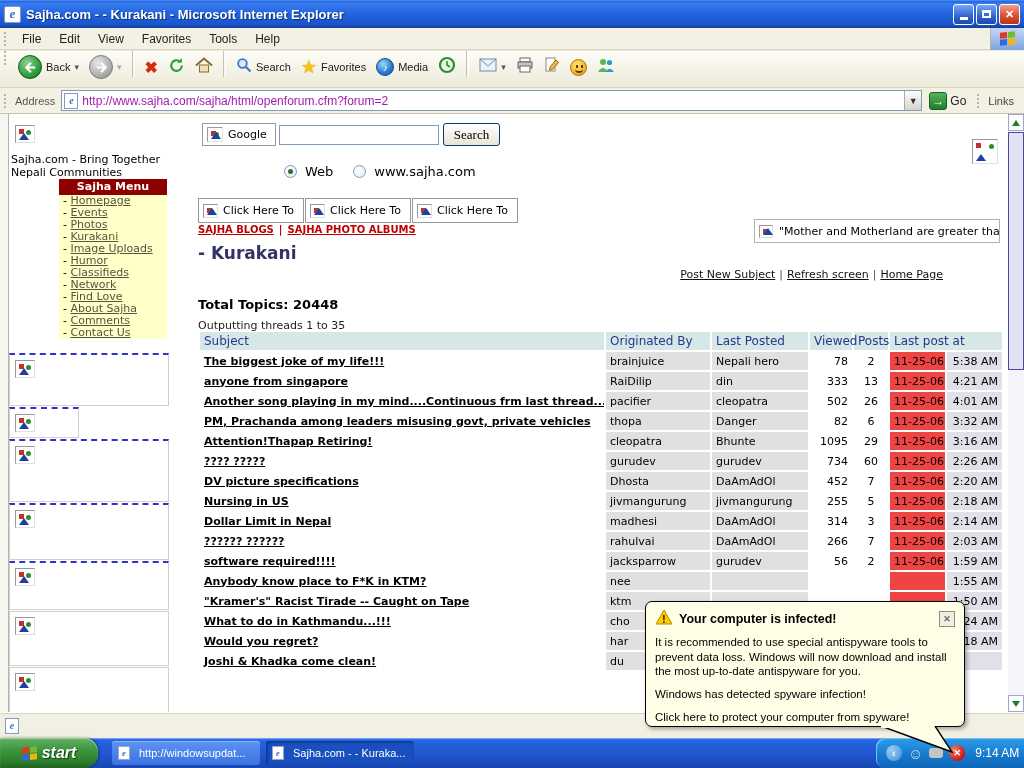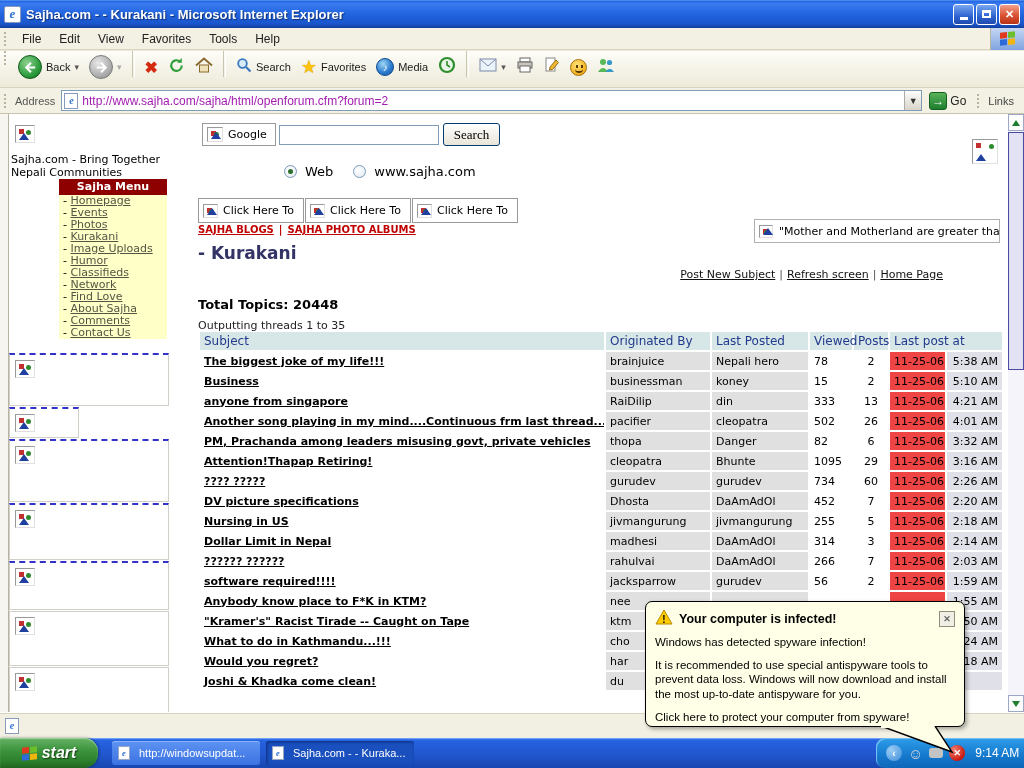--- a/index.html
+++ b/index.html
@@ -136,21 +136,21 @@
   .totals{position:absolute;left:2px;top:183px;font-size:13px;font-weight:bold;color:#000}
   .range{position:absolute;left:2px;top:205px;font-size:11px;color:#222}
 
   
   .ftable{position:absolute;left:2px;top:216px;width:806px;border-collapse:separate;border-spacing:2px;table-layout:fixed}
   .ftable th{background:#D7E6E6;color:#223A8C;font-weight:normal;font-size:12px;text-align:left;padding:2px 4px;height:18px;white-space:nowrap}
   .ftable td{font-size:11px;color:#000;padding:2px 4px;height:18px;white-space:nowrap;overflow:hidden}
   .c-subj{width:404px;background:#fff}
   .c-orig{width:104px;background:#E0E0E0}
   .c-last{width:96px;background:#E0E0E0}
-  .c-viewed{width:42px;background:#fff;padding-right:10px}
+  .c-viewed{width:42px;background:#fff;text-align:right;padding-right:10px}
   .c-posts{width:34px;background:#fff;text-align:center}
   .c-date{width:66px;background:#ef4444}
   .c-time{width:48px;background:#E0E0E8;color:#2B2BA8;font-size:10px;text-align:right}
   th.c-viewed,th.c-posts{text-align:left;padding-right:4px}
   .subj-link{color:#000;font-weight:bold;text-decoration:underline;cursor:pointer}
 
   
   .balloon{position:absolute;left:645px;top:601px;width:320px;height:126px;background:#FFFFE7;border:1px solid #000;
     border-radius:7px;z-index:119;padding:7px 9px;font-family:"Liberation Sans",sans-serif;
     box-shadow:2px 2px 4px rgba(0,0,0,.35)}
@@ -524,29 +524,20 @@
               <tr>
                 <td class="c-subj"><a class="subj-link">The biggest joke of my life!!!</a></td>
                 <td class="c-orig">brainjuice</td>
                 <td class="c-last">Nepali hero</td>
                 <td class="c-viewed">78</td>
                 <td class="c-posts">2</td>
                 <td class="c-date">11-25-06</td>
                 <td class="c-time">5:38 AM</td>
               </tr>
 
-              <tr>
-                <td class="c-subj"><a class="subj-link">Business</a></td>
-                <td class="c-orig">businessman</td>
-                <td class="c-last">koney</td>
-                <td class="c-viewed">15</td>
-                <td class="c-posts">2</td>
-                <td class="c-date">11-25-06</td>
-                <td class="c-time">5:10 AM</td>
-              </tr>
 
               <tr>
                 <td class="c-subj"><a class="subj-link">anyone from singapore</a></td>
                 <td class="c-orig">RaiDilip</td>
                 <td class="c-last">din</td>
                 <td class="c-viewed">333</td>
                 <td class="c-posts">13</td>
                 <td class="c-date">11-25-06</td>
                 <td class="c-time">4:21 AM</td>
               </tr>
@@ -715,22 +706,22 @@
       <span>
         <svg width="18" height="16" viewBox="0 0 18 16">
             <path d="M9 1 L17 15 H1 Z" fill="#FFCC00" stroke="#B88A00"></path>
             <text x="9" y="13.5" text-anchor="middle" font-size="10" font-weight="bold" fill="#000">!</text>
           </svg>
       </span>
       <span class="bl-title">Your computer is infected!</span>
       <span class="bl-close">✕</span>
     </div>
     <div class="bl-body">
+      <p>It is recommended to use special antispyware tools to prevent data loss. Windows will now download and install the most up-to-date antispyware for you.</p>
       <p>Windows has detected spyware infection!</p>
-      <p>It is recommended to use special antispyware tools to prevent data loss. Windows will now download and install the most up-to-date antispyware for you.</p>
       <p>Click here to protect your computer from spyware!</p>
     </div>
   </div>
   <svg class="bl-tail" width="120" height="32" viewBox="0 0 120 32">
     <path d="M31 0 L102 26 L85 0" fill="#FFFFE7" stroke="#000" stroke-width="1.4"></path>
   </svg>
   <div class="tail-cover"></div>
 
   <div class="taskbar">
     <div class="start-btn">

